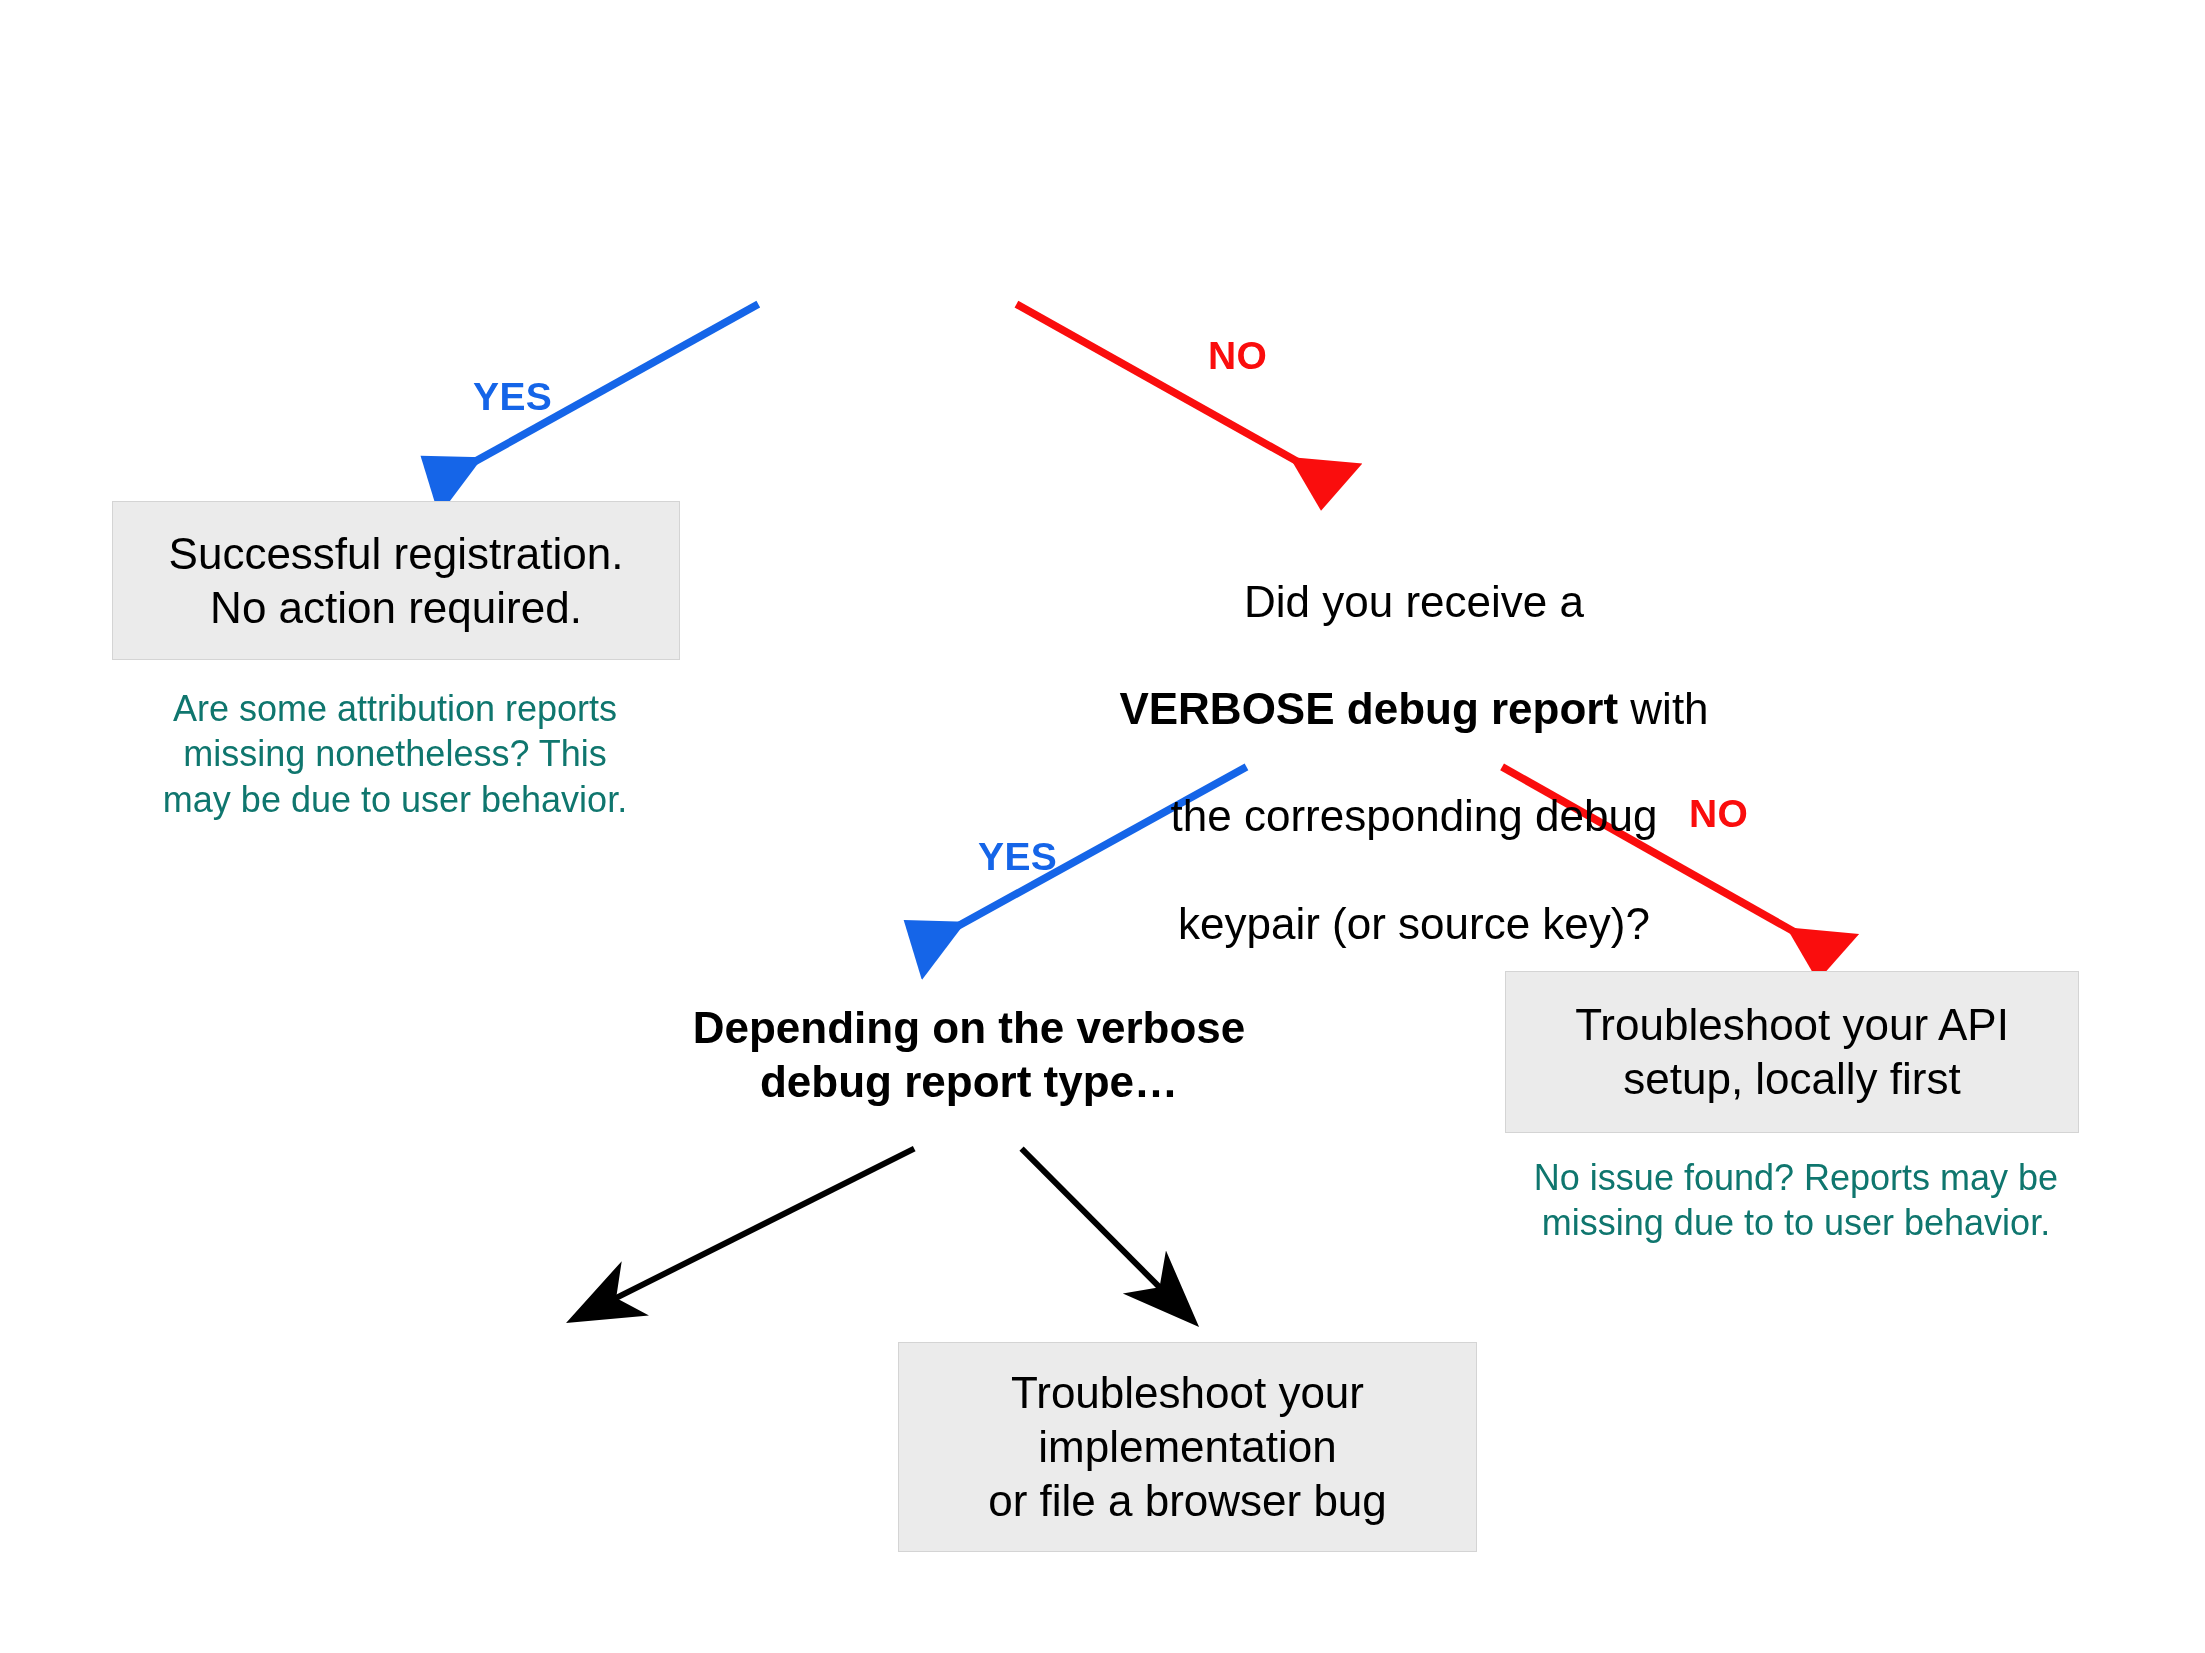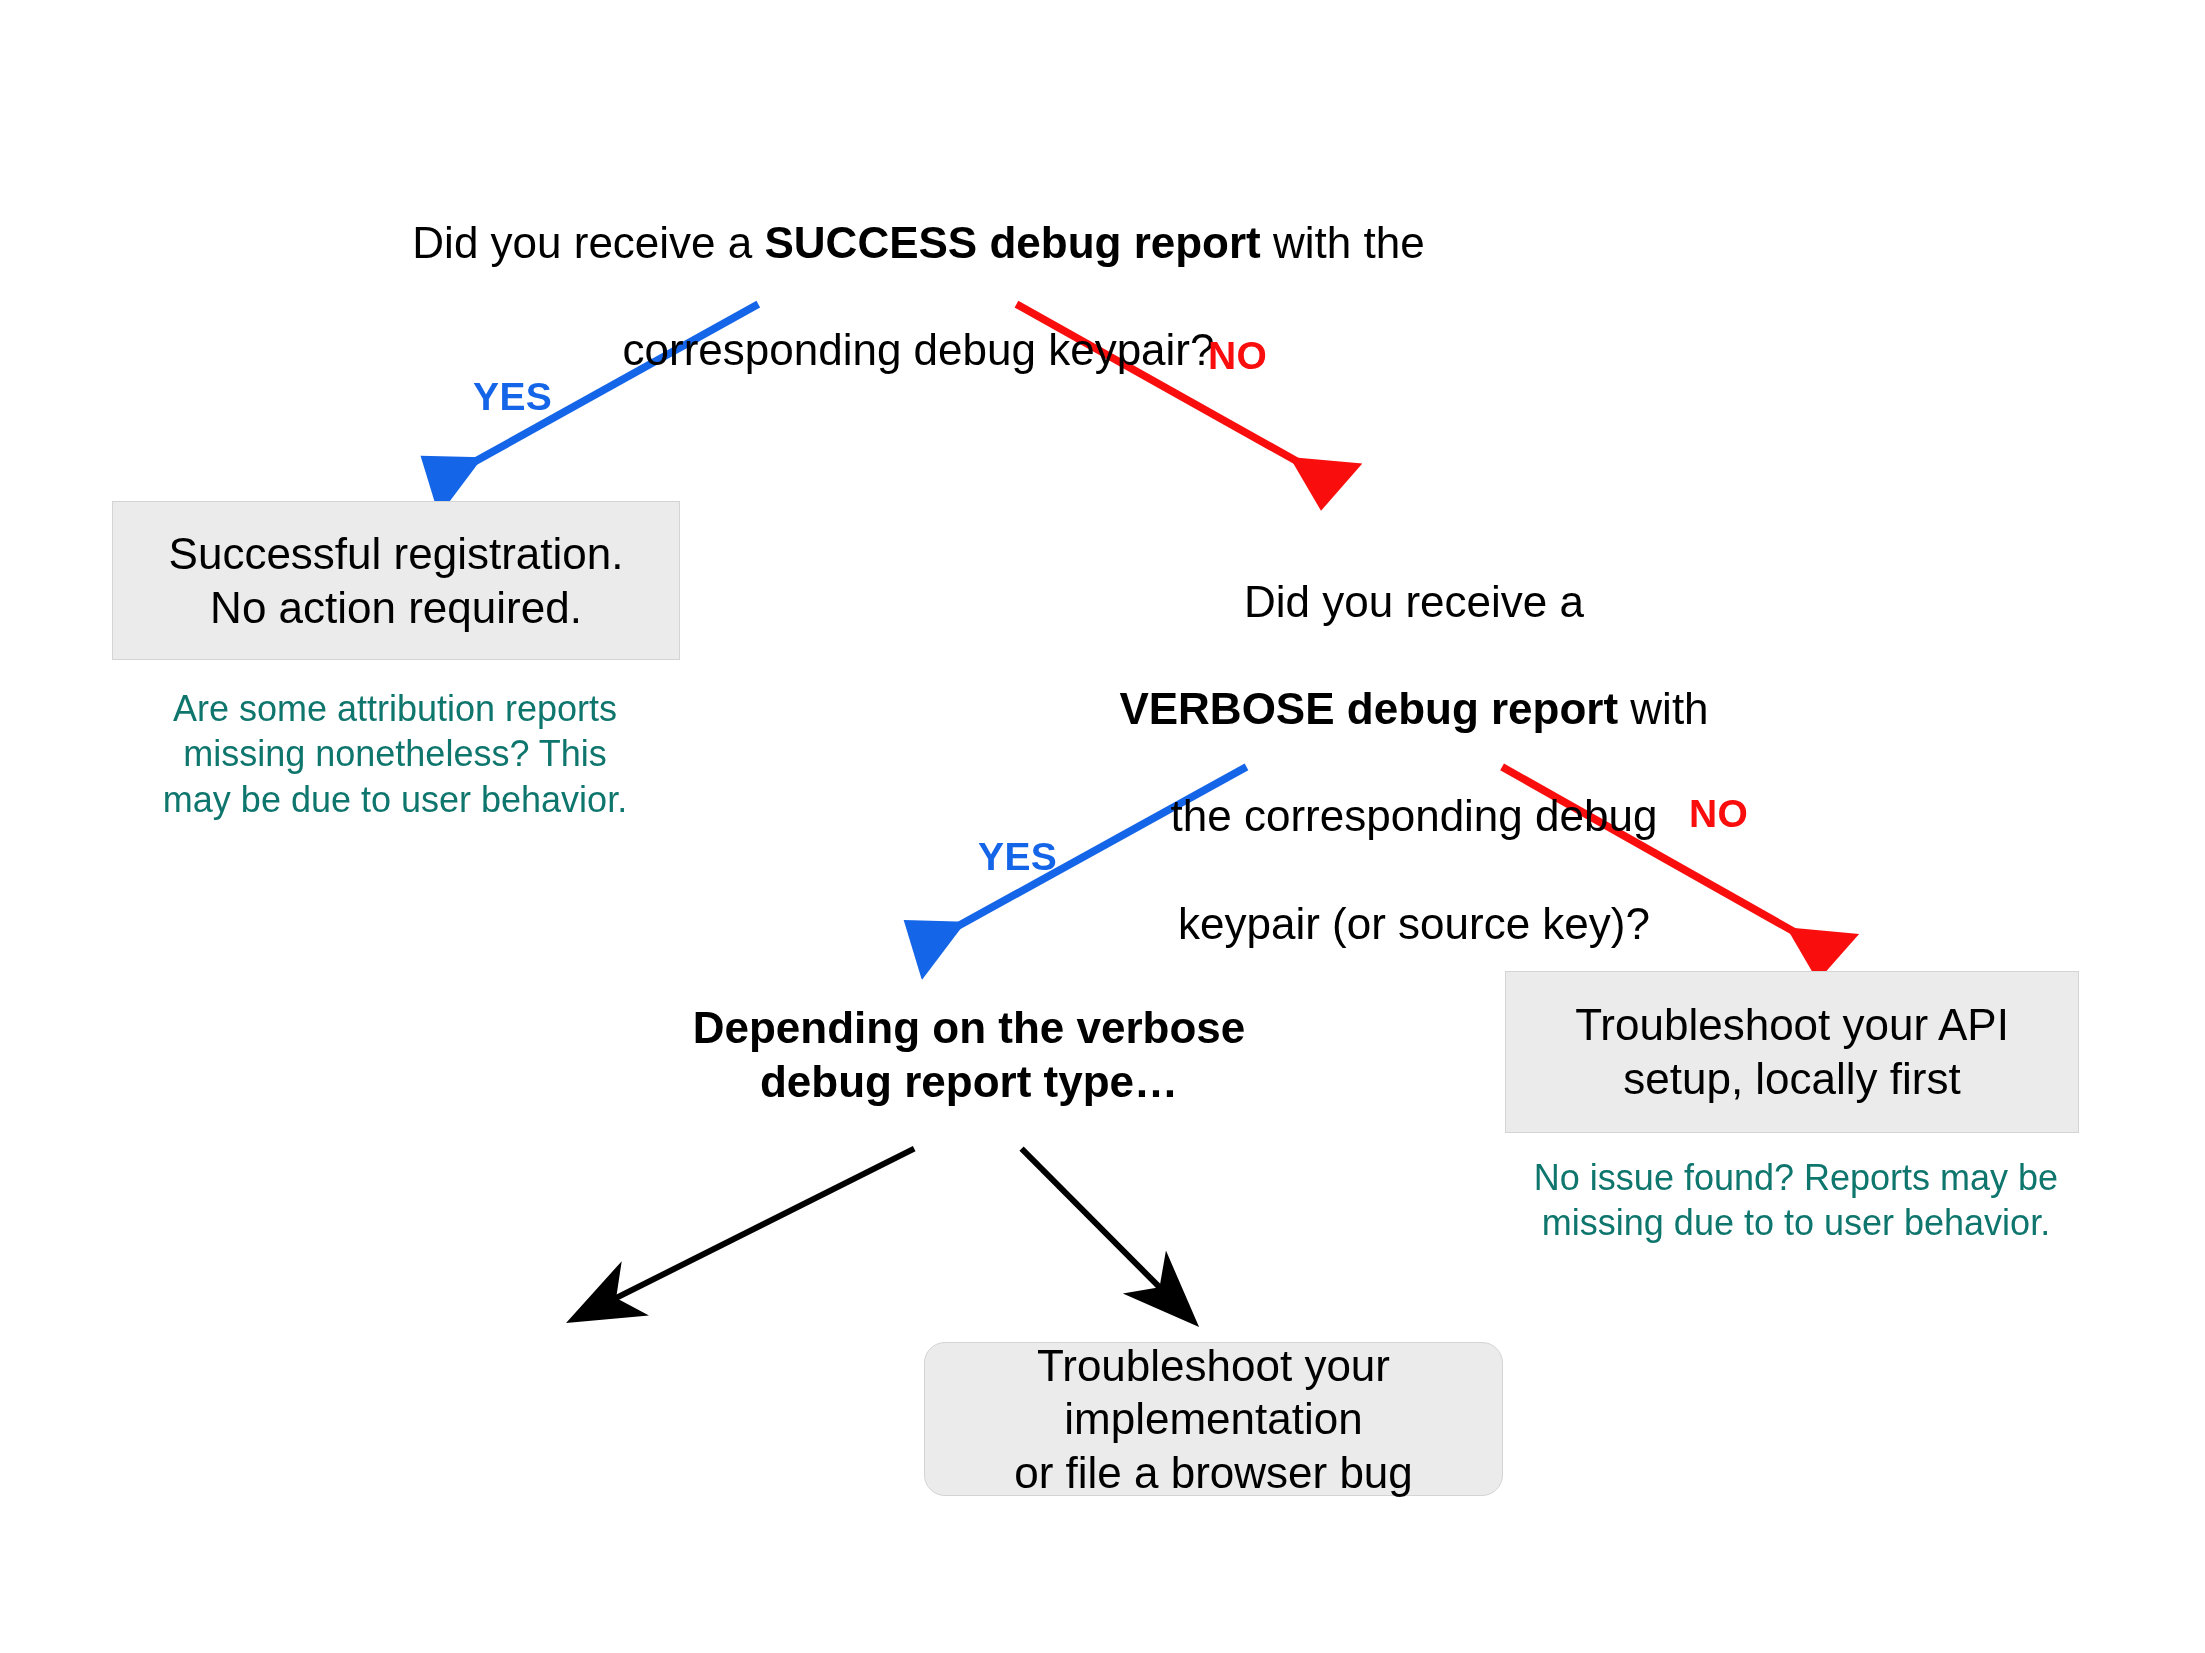--- a/index.html
+++ b/index.html
@@ -96,24 +96,20 @@
     <line x1="1463" y1="900" x2="1095" y2="1103" stroke="#1565e8" stroke-width="9" marker-end="url(#ah-blue)"></line>
 
     <line x1="1763" y1="900" x2="2135" y2="1110" stroke="#fa0d0d" stroke-width="9" marker-end="url(#ah-red)"></line>
 
     <line x1="1073" y1="1348" x2="680" y2="1545" stroke="#000000" stroke-width="7" marker-end="url(#ah-black)"></line>
 
     <line x1="1199" y1="1348" x2="1395" y2="1545" stroke="#000000" stroke-width="7" marker-end="url(#ah-black)"></line>
   </svg>
 
 
-  <div class="node prompt" style="left:281px; top:162px; width:1275px;">
-    <span>Did you receive a </span><span class="b">SUCCESS debug report</span><span> with the</span><br>
-    <span>corresponding debug keypair?</span>
-  </div>
 
   <div class="edge-label lbl-yes" style="left:473px; top:328px;">YES</div>
   <div class="edge-label lbl-no" style="left:1208px; top:334px;">NO</div>
 
   <div class="box" style="left:112px; top:501px; width:568px; height:159px;">Successful registration.
 No action required.</div>
 
   <div class="note" style="left:101px; top:686px; width:588px;">Are some attribution reports
 missing nonetheless? This
 may be due to user behavior.</div>
@@ -131,18 +127,18 @@
   <div class="node prompt" style="left:596px; top:1001px; width:746px;font-weight:bold;">Depending on the verbose
 debug report type…</div>
 
   <div class="box" style="left:1505px; top:971px; width:574px; height:162px;text-align:center;">Troubleshoot your API
 setup, locally first</div>
 
   <div class="note" style="left:1472px; top:1155px; width:648px;">No issue found? Reports may be
 missing due to to user behavior.</div>
 
 
-  <div class="box" style="left:924px; top:1342px; width:579px; height:154px;border-radius:21px;">Troubleshoot your
+  <div class="box" style="left:898px; top:1342px; width:579px; height:210px;">Troubleshoot your
 implementation
 or file a browser bug</div>
 
 </div>
 
 
 </body></html>

